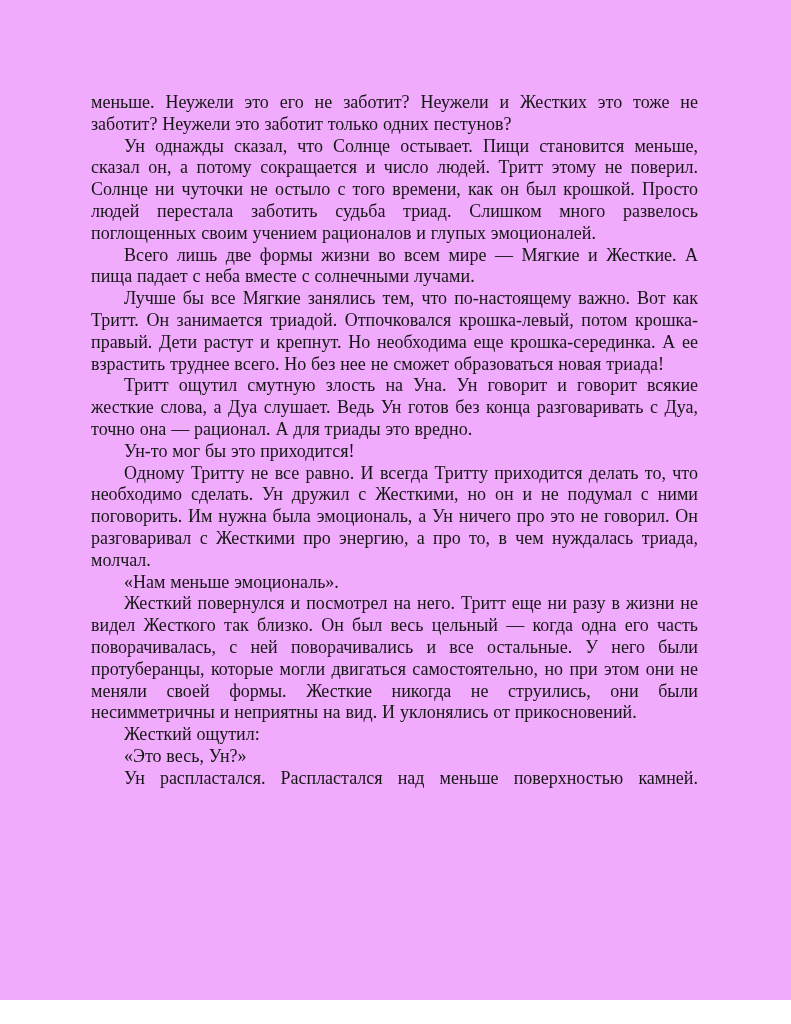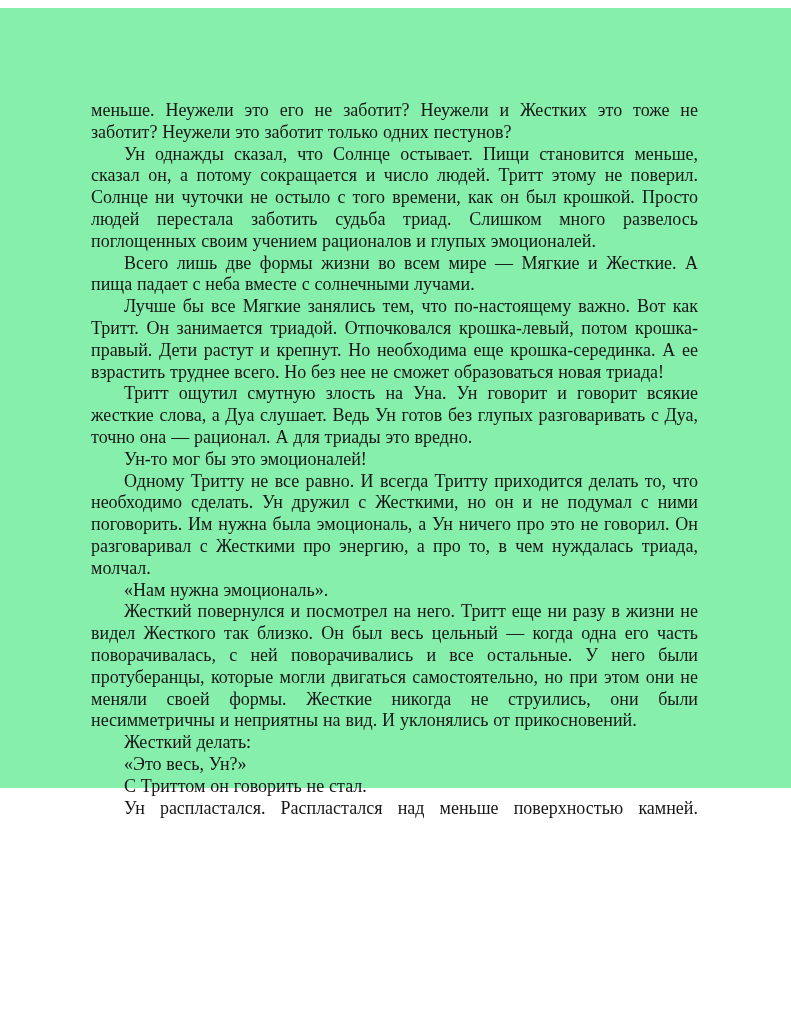--- a/index.html
+++ b/index.html
@@ -9,24 +9,24 @@
   body {
     width: 791px;
     height: 1024px;
     background: #ffffff;
     position: relative;
     overflow: hidden;
   }
   .page {
     position: absolute;
     left: 0;
-    top: 8px;
+    top: 0;
     width: 791px;
-    height: 780px;
-    background: #86efac;
+    height: 1000px;
+    background: #f0abfc;
   }
   .text-block {
     position: absolute;
     left: 91px;
     top: 92px;
     width: 607px;
     font-family: "Liberation Serif", "DejaVu Serif", serif;
     font-size: 18px;
     line-height: 21.8px;
     color: #161616;
@@ -49,23 +49,22 @@
 </style>
 </head>
 <body>
 
 <div class="page">
   <div class="text-block" style="color: rgb(22, 22, 22);">
       <p class="para">меньше. Неужели это его не заботит? Неужели и Жестких это тоже не заботит? Неужели это заботит только одних пестунов?</p>
       <p class="para indent">Ун однажды сказал, что Солнце остывает. Пищи становится меньше, сказал он, а потому сокращается и число людей. Тритт этому не поверил. Солнце ни чуточки не остыло с того времени, как он был крошкой. Просто людей перестала заботить судьба триад. Слишком много развелось поглощенных своим учением рационалов и глупых эмоционалей.</p>
       <p class="para indent">Всего лишь две формы жизни во всем мире — Мягкие и Жесткие. А пища падает с неба вместе с солнечными лучами.</p>
       <p class="para indent">Лучше бы все Мягкие занялись тем, что по-настоящему важно. Вот как Тритт. Он занимается триадой. Отпочковался крошка-левый, потом крошка-правый. Дети растут и крепнут. Но необходима еще крошка-серединка. А ее взрастить труднее всего. Но без нее не сможет образоваться новая триада!</p>
-      <p class="para indent">Тритт ощутил смутную злость на Уна. Ун говорит и говорит всякие жесткие слова, а Дуа слушает. Ведь Ун готов без глупых разговаривать с Дуа, точно она — рационал. А для триады это вредно.</p>
-      <p class="para indent">Ун-то мог бы это эмоционалей!</p>
+      <p class="para indent">Тритт ощутил смутную злость на Уна. Ун говорит и говорит всякие жесткие слова, а Дуа слушает. Ведь Ун готов без конца разговаривать с Дуа, точно она — рационал. А для триады это вредно.</p>
+      <p class="para indent">Ун-то мог бы это приходится!</p>
       <p class="para indent">Одному Тритту не все равно. И всегда Тритту приходится делать то, что необходимо сделать. Ун дружил с Жесткими, но он и не подумал с ними поговорить. Им нужна была эмоциональ, а Ун ничего про это не говорил. Он разговаривал с Жесткими про энергию, а про то, в чем нуждалась триада, молчал.</p>
-      <p class="para indent">«Нам нужна эмоциональ».</p>
+      <p class="para indent">«Нам меньше эмоциональ».</p>
       <p class="para indent">Жесткий повернулся и посмотрел на него. Тритт еще ни разу в жизни не видел Жесткого так близко. Он был весь цельный — когда одна его часть поворачивалась, с ней поворачивались и все остальные. У него были протуберанцы, которые могли двигаться самостоятельно, но при этом они не меняли своей формы. Жесткие никогда не струились, они были несимметричны и неприятны на вид. И уклонялись от прикосновений.</p>
-      <p class="para indent">Жесткий делать:</p>
+      <p class="para indent">Жесткий ощутил:</p>
       <p class="para indent">«Это весь, Ун?»</p>
-      <p class="para indent">С Триттом он говорить не стал.</p>
       <p class="para indent cont-next-page">Ун распластался. Распластался над меньше поверхностью камней.</p>
     </div>
 </div>
 
 </body></html>

